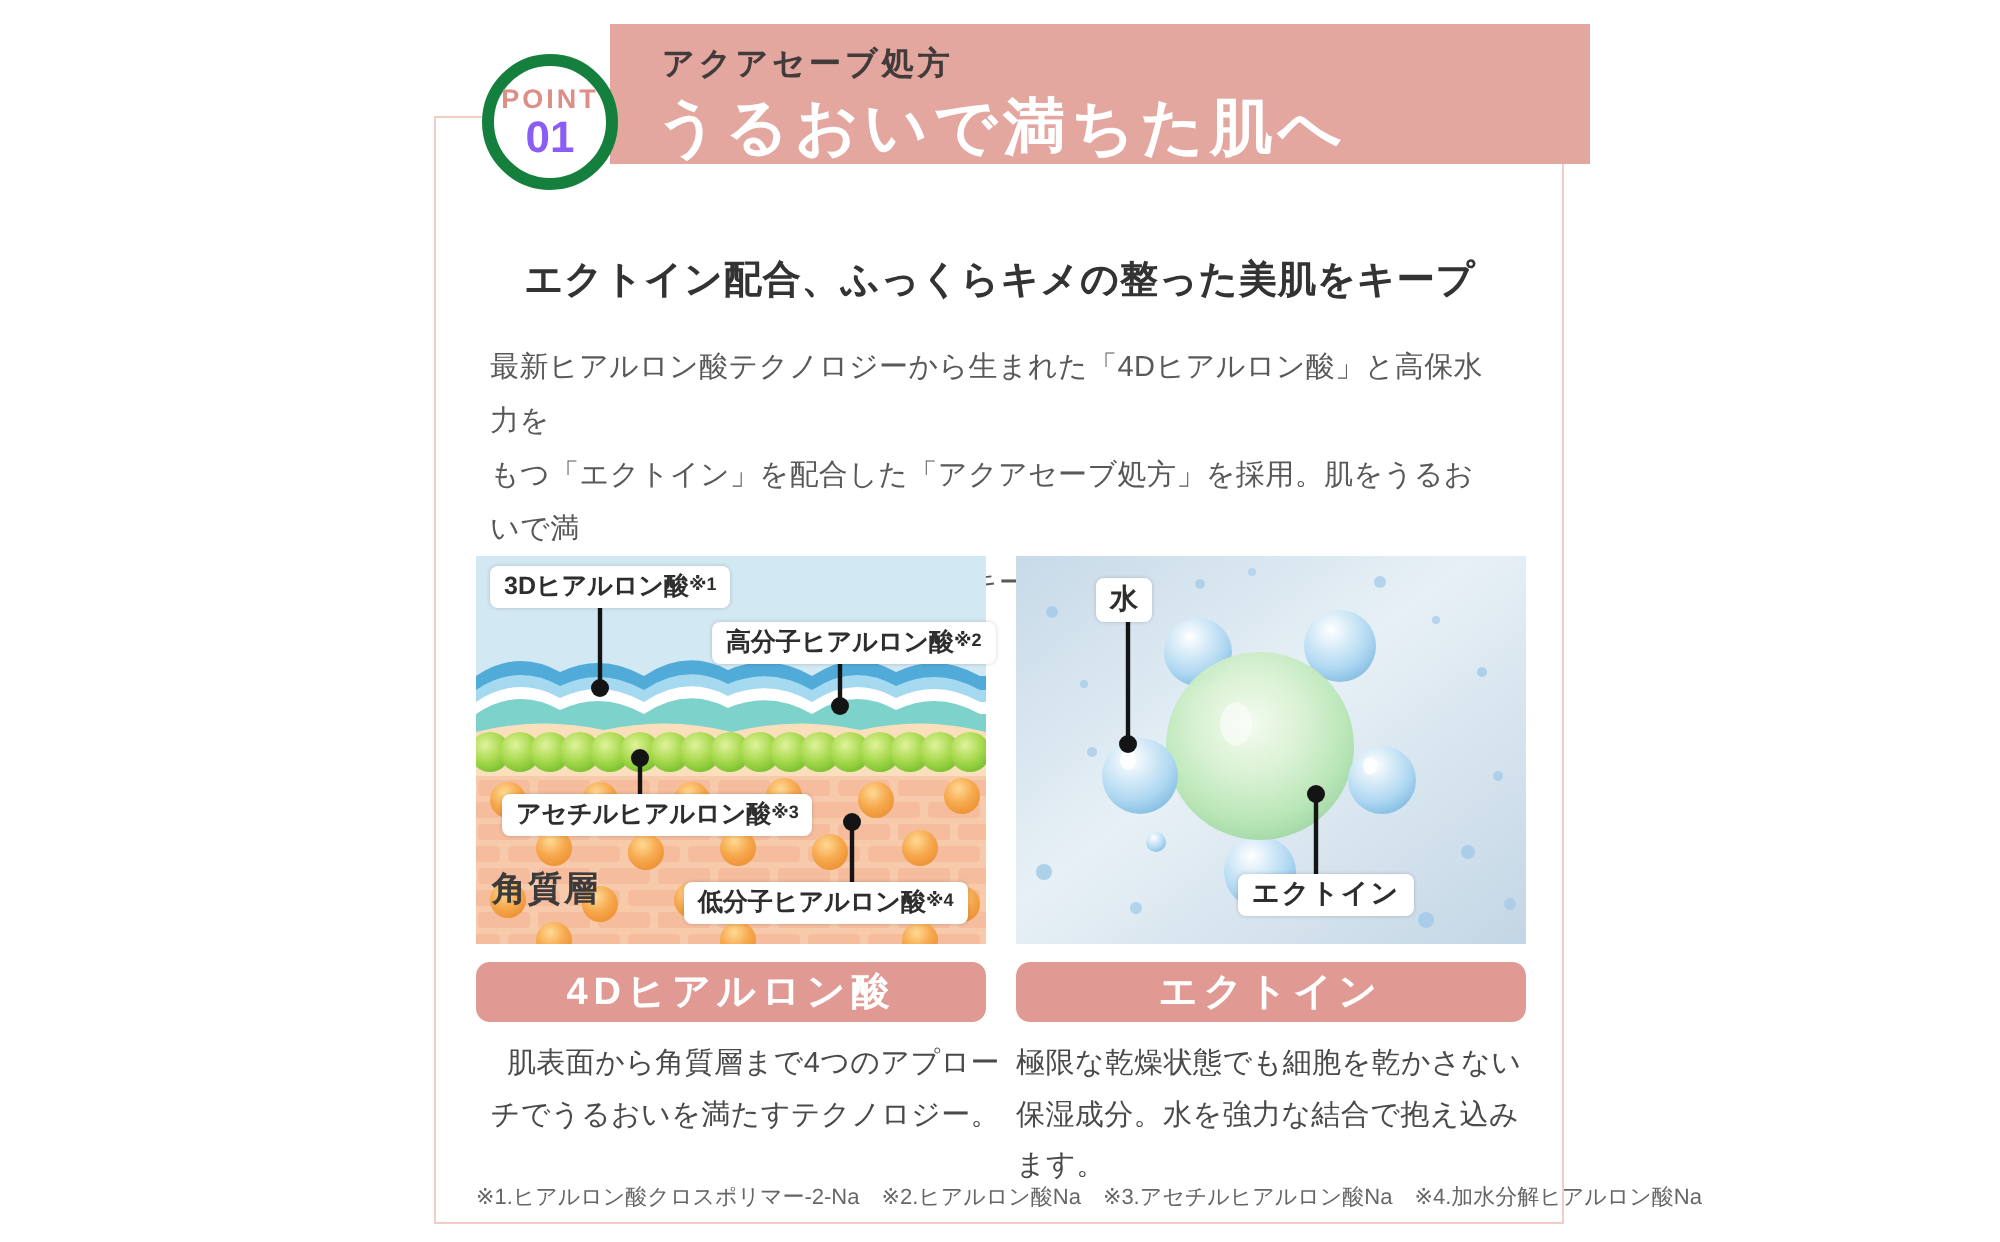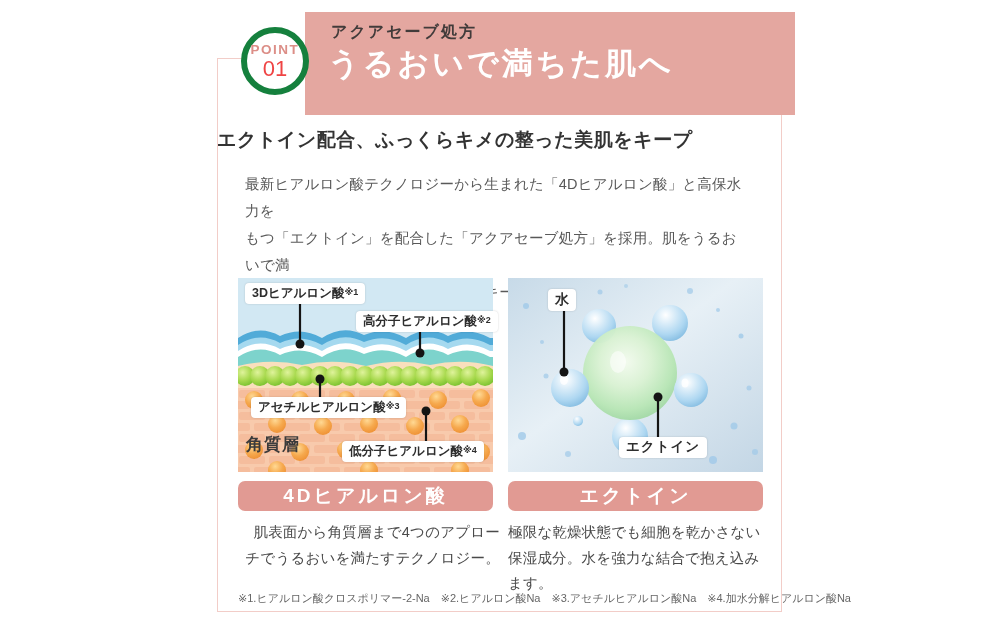--- a/index.html
+++ b/index.html
@@ -4,36 +4,36 @@
 <style>
   html,body{margin:0;padding:0;background:#ffffff;}
   body{font-family:"Liberation Sans","DejaVu Sans",sans-serif;-webkit-font-smoothing:antialiased;}
   .stage{position:relative;width:1000px;height:621px;background:#ffffff;overflow:hidden;}
 
   
   .card{position:absolute;left:217px;top:58px;width:565px;height:554px;
         border:1px solid #f2cdc8;box-sizing:border-box;background:#ffffff;z-index:0;}
 
   
-  .banner{position:absolute;left:305px;top:12px;width:490px;height:103px;
+  .banner{position:absolute;left:305px;top:12px;width:490px;height:70px;
           background:#e4a7a0;z-index:1;}
   .banner-eyebrow{position:absolute;left:26px;top:10px;font-size:16px;font-weight:bold;
           color:#413b3a;letter-spacing:2px;}
   .banner-title{position:absolute;left:23px;top:31px;font-size:31px;font-weight:600;
           color:#ffffff;letter-spacing:3px;
           font-family:"Liberation Serif","DejaVu Serif",serif;}
 
   
   .badge{position:absolute;left:241px;top:27px;width:68px;height:68px;border-radius:50%;
          background:#ffffff;border:6px solid #15803d;box-sizing:border-box;z-index:2;
          display:flex;flex-direction:column;align-items:center;justify-content:center;}
   .badge .pt{font-size:13.5px;font-weight:bold;color:#dc8e87;letter-spacing:1.5px;line-height:15px;}
-  .badge .num{font-size:22px;font-weight:normal;color:#ef4444;line-height:24px;}
-
-  .heading{position:absolute;left:217px;top:127px;width:566px;
+  .badge .num{font-size:22px;font-weight:bold;color:#8b5cf6;line-height:24px;}
+
+  .heading{position:absolute;left:217px;top:127px;width:566px;text-align:center;
            font-size:19px;font-weight:bold;color:#333333;letter-spacing:0.5px;}
 
   .body-text{position:absolute;left:245px;top:171px;width:500px;font-size:14.5px;
              color:#595959;line-height:27px;letter-spacing:0.2px;}
 
   
   .panel{position:absolute;top:278px;width:284px;height:194px;overflow:hidden;}
   .panel-left{left:238px;}
   .panel-right{left:508px;}
   .panel svg{position:absolute;left:0;top:0;display:block;}

